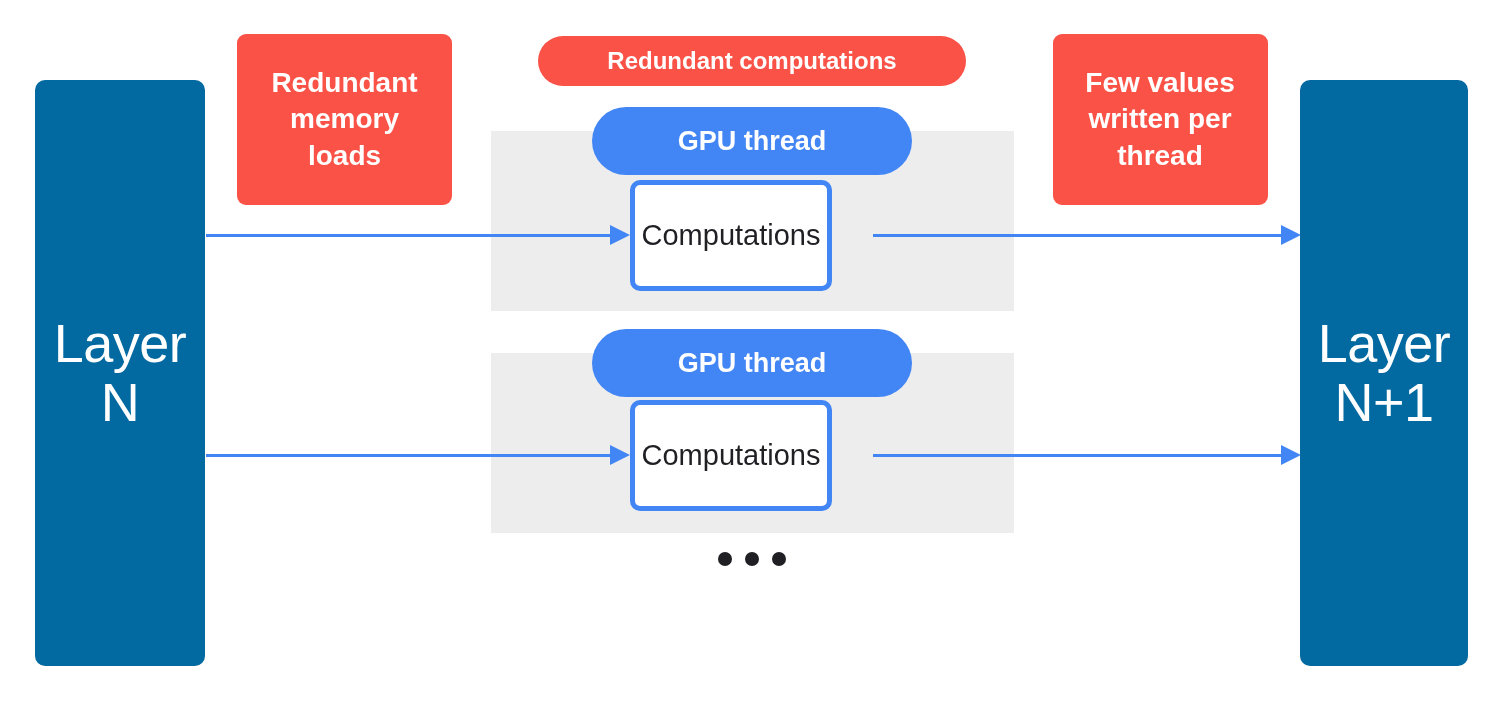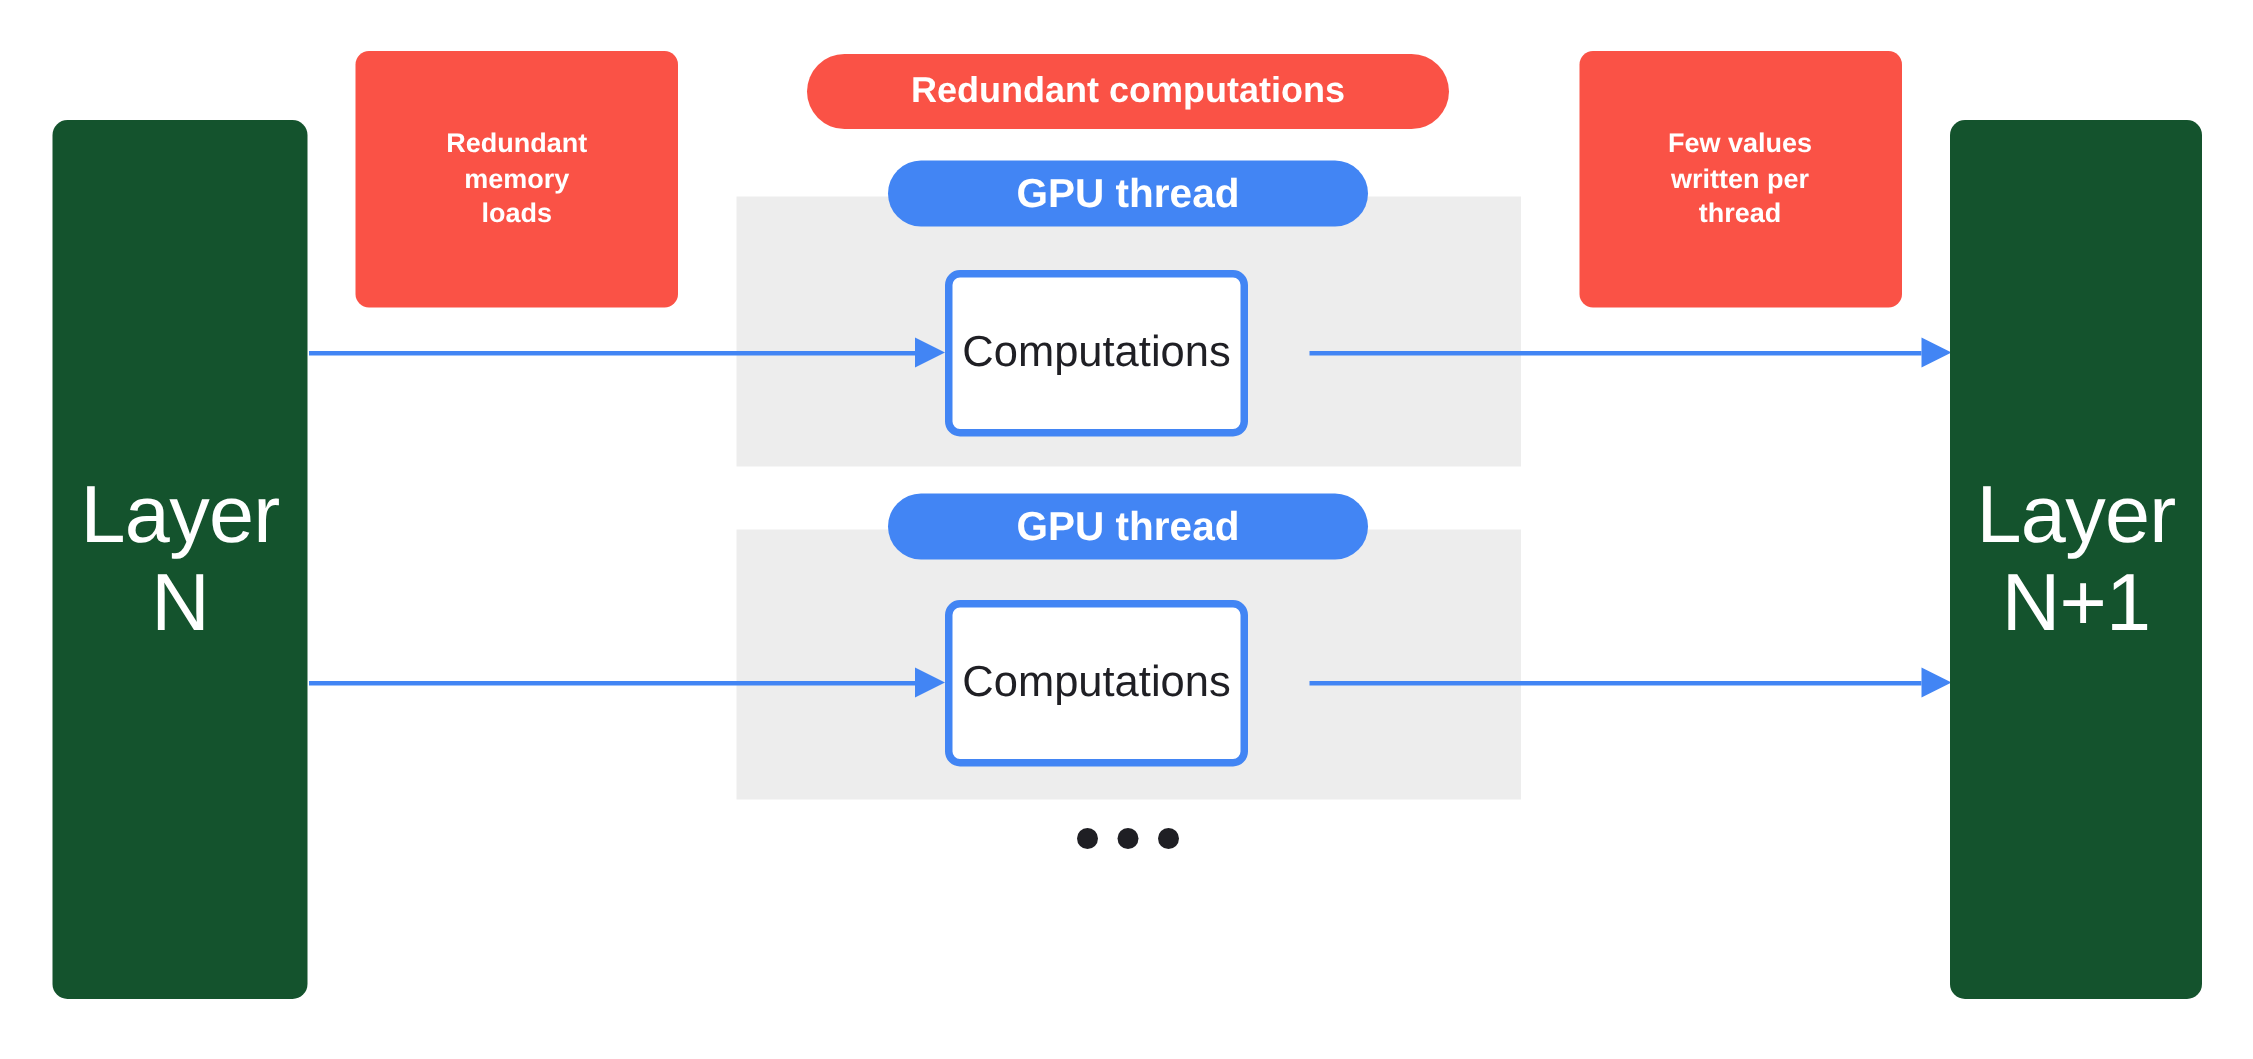--- a/index.html
+++ b/index.html
@@ -17,21 +17,21 @@
     position: relative;
     width: 1502px;
     height: 706px;
     background: #ffffff;
     overflow: hidden;
   }
 
   
   .layer-block {
     position: absolute;
-    background: #14532d;
+    background: #0369a1;
     border-radius: 10px;
     display: flex;
     align-items: center;
     justify-content: center;
     color: #ffffff;
     font-size: 54px;
     font-weight: 400;
     line-height: 1.1;
     text-align: center;
     letter-spacing: -0.5px;
@@ -49,21 +49,21 @@
     width: 168px;
     height: 586px;
   }
 
   
   .callout-box {
     position: absolute;
     background: #fa5246;
     border-radius: 9px;
     color: #ffffff;
-    font-size: 18px;
+    font-size: 28px;
     font-weight: 700;
     line-height: 1.3;
     text-align: center;
     display: flex;
     align-items: center;
     justify-content: center;
     padding: 0 14px;
     box-sizing: border-box;
     white-space: pre-line;
   }
@@ -119,21 +119,21 @@
     border-radius: 999px;
     color: #ffffff;
     font-size: 27px;
     font-weight: 700;
     display: flex;
     align-items: center;
     justify-content: center;
     white-space: nowrap;
     left: 592px;
     width: 320px;
-    height: 44px;
+    height: 68px;
   }
   #gpu-thread-pill-1 { top: 107px; }
   #gpu-thread-pill-2 { top: 329px; }
 
   
   .computations-box {
     position: absolute;
     left: 630px;
     width: 202px;
     height: 111px;

